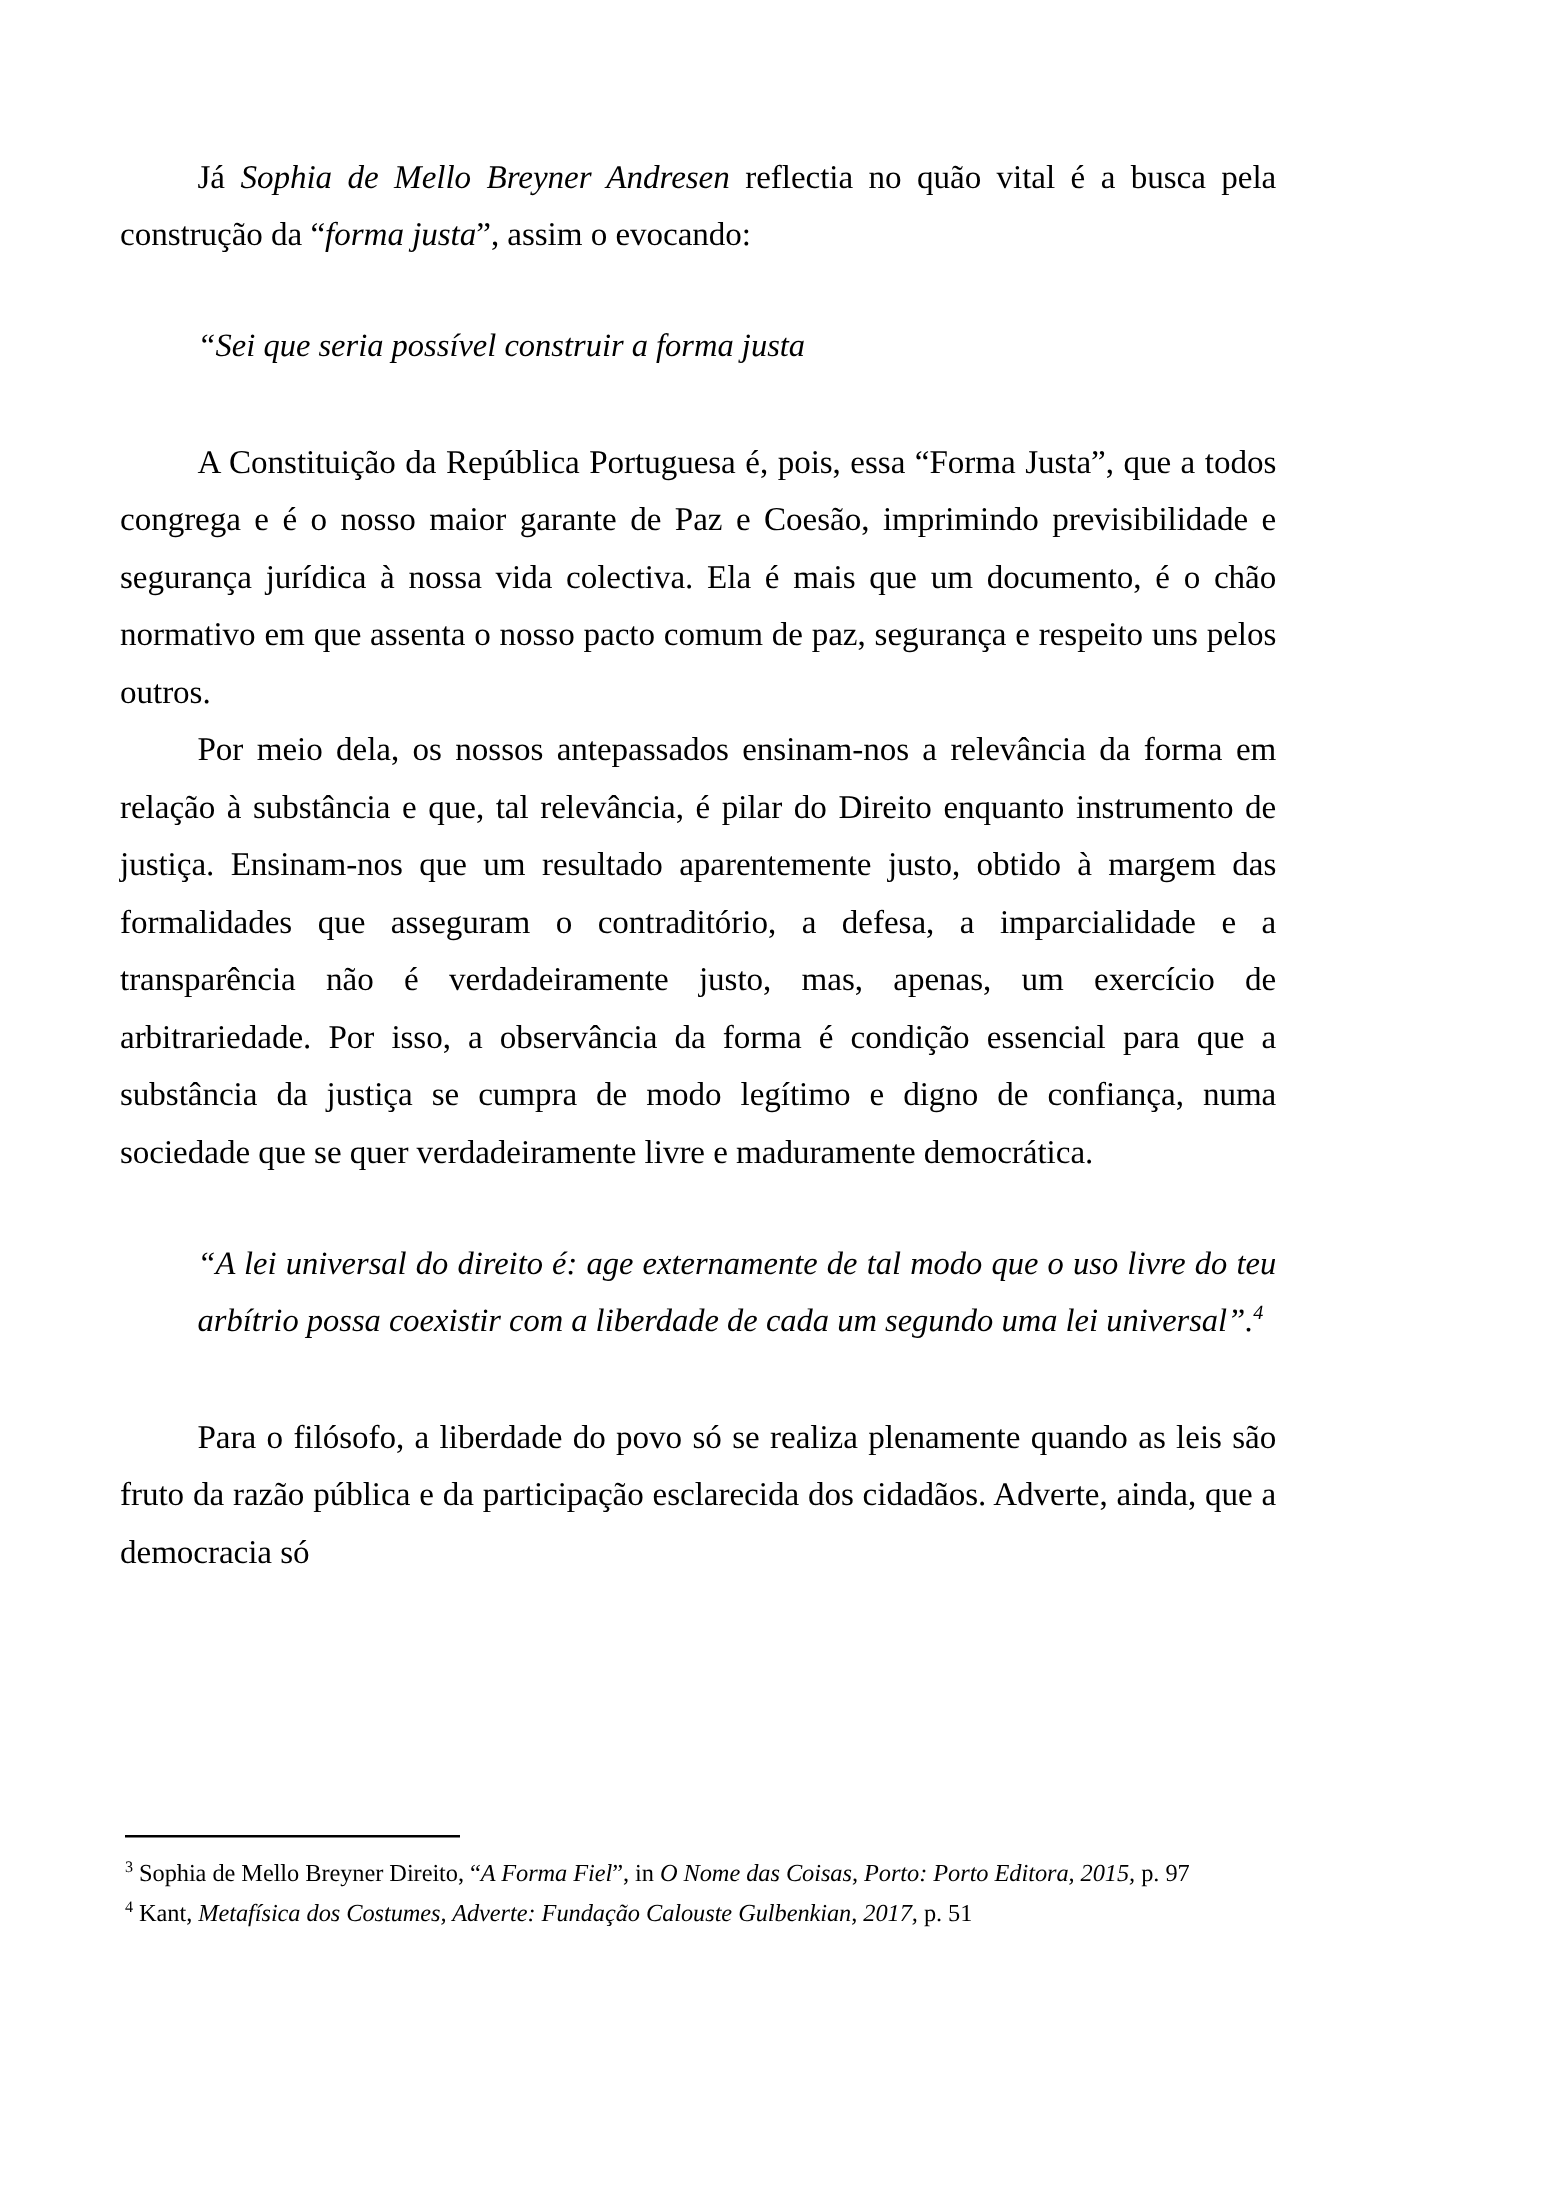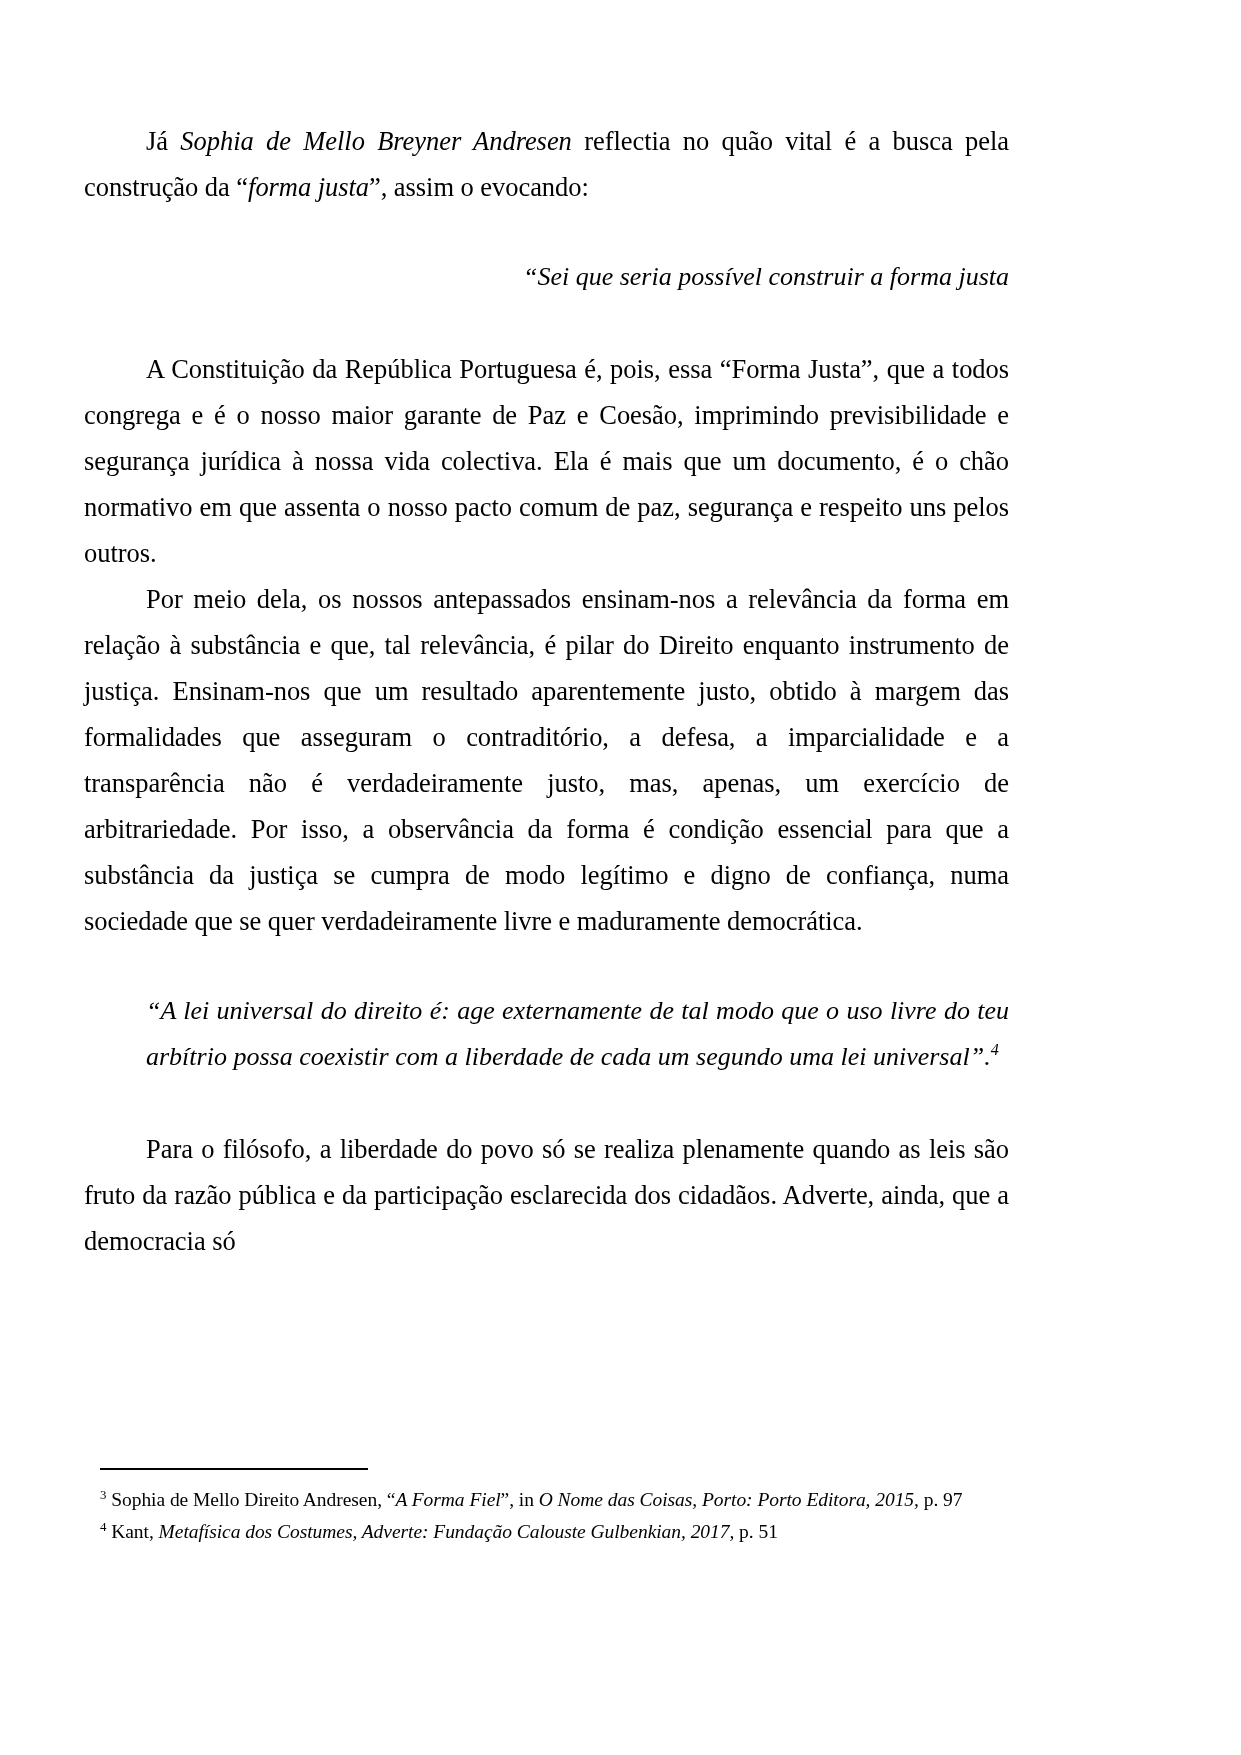--- a/index.html
+++ b/index.html
@@ -15,42 +15,42 @@
     position: relative;
     width: 1241px;
     height: 1755px;
     margin: 0 auto;
     background: #ffffff;
     box-sizing: border-box;
     overflow: hidden;
   }
   .content {
     position: absolute;
-    left: 84px;
+    left: 96px;
     top: 118px;
     width: 925px;
   }
   p {
     margin: 0;
     font-size: 26.5px;
     line-height: 46px;
     text-align: justify;
     text-justify: inter-word;
     letter-spacing: -0.05px;
   }
   p.indent {
     text-indent: 62px;
   }
   .quote-block {
     margin: 0;
     padding-left: 62px;
     font-style: italic;
     font-size: 26px;
     line-height: 46px;
-    text-align: right;
+    text-align: left;
   }
   .quote-block.justified {
     text-align: justify;
     padding-right: 0px;
     font-family: Liberation Serif, serif;
   }
   .quote-line {
     display: block;
     white-space: nowrap;
   }
@@ -116,19 +116,19 @@
     <div class="gap-quote-bottom"></div>
 
     <p class="indent">Para o filósofo, a liberdade do povo só se realiza plenamente quando as leis são fruto da razão pública e da participação esclarecida dos cidadãos. Adverte, ainda, que a democracia só</p>
 
   </div>
 
   <div class="fn-sep"></div>
 
   <div class="footnotes">
 
-    <p class="footnote"><sup>3</sup><span> Sophia de Mello Direito Andresen, “</span><span class="it">A Forma Fiel</span><span>”, in </span><span class="it">O Nome das Coisas, Porto: Porto Editora, 2015,</span><span> p. 97</span></p>
+    <p class="footnote"><sup>3</sup><span> Sophia de Mello Breyner Direito, “</span><span class="it">A Forma Fiel</span><span>”, in </span><span class="it">O Nome das Coisas, Porto: Porto Editora, 2015,</span><span> p. 97</span></p>
 
     <p class="footnote"><sup>4</sup><span> Kant, </span><span class="it">Metafísica dos Costumes, Adverte: Fundação Calouste Gulbenkian, 2017,</span><span> p. 51</span></p>
 
   </div>
 
 </div>
 
 </body></html>

